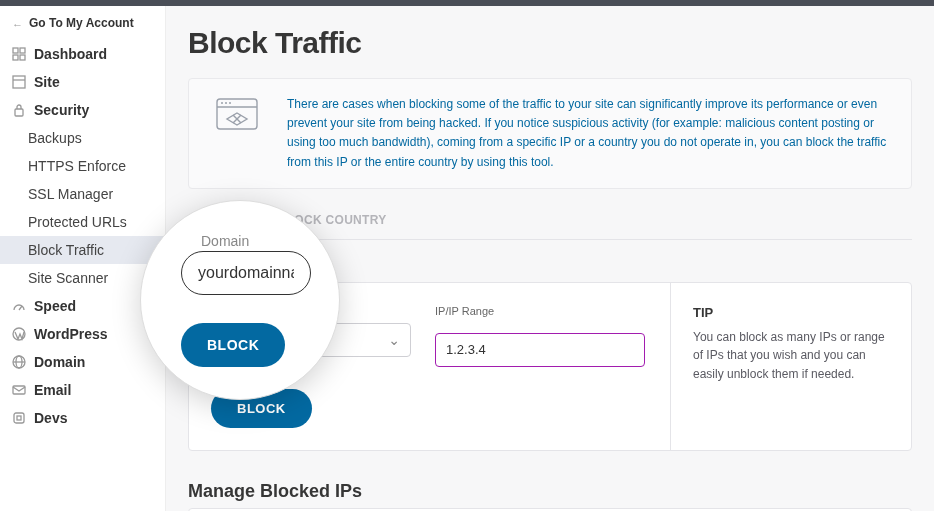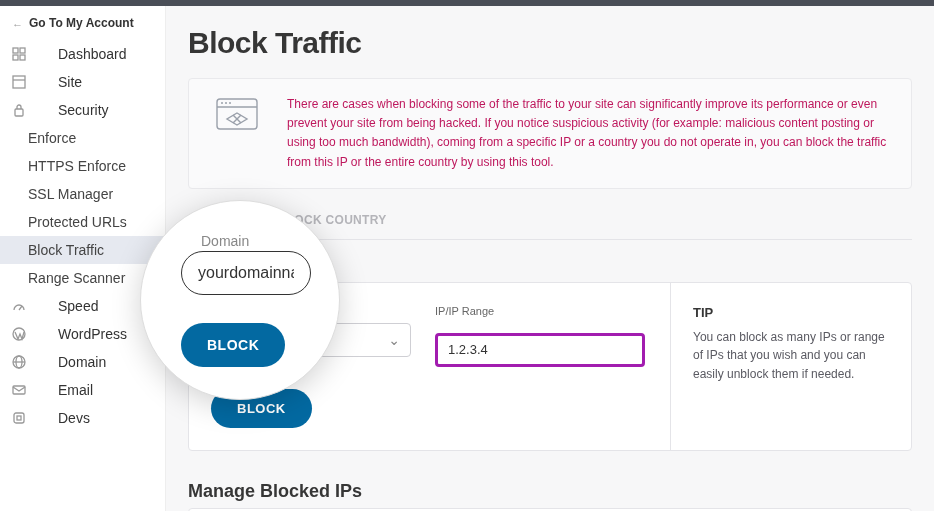--- a/index.html
+++ b/index.html
@@ -3,44 +3,44 @@
 <meta charset="utf-8">
 <style>
 *{box-sizing:border-box;margin:0;padding:0;}
 body{font-family:-apple-system,BlinkMacSystemFont,'Segoe UI',Arial,sans-serif;background:#f7f7f8;color:#333;font-size:14px;width:934px;height:511px;overflow:hidden;position:relative;}
 .topbar{height:6px;background:#4a4e57;width:100%;}
 .layout{display:flex;height:505px;}
 .sidebar{width:166px;background:#fff;border-right:1px solid #eee;padding-top:6px;}
 .back-link{display:flex;align-items:center;padding:4px 12px 10px;font-size:12px;font-weight:700;color:#333;cursor:pointer;}
 .back-link .arr{margin-right:6px;color:#999;font-size:11px;}
 .nav-item{display:flex;align-items:center;padding:6px 12px;font-size:14px;color:#333;cursor:pointer;}
-.nav-item.top{font-weight:400;gap:24px;}
+.nav-item.top{font-weight:700;}
 .nav-item.sub{padding-left:28px;font-weight:400;color:#444;}
 .nav-item.active{background:#e6e9f0;}
 .nav-item .ic{width:14px;height:14px;margin-right:8px;display:inline-flex;align-items:center;justify-content:center;color:#888;}
 .main{flex:1;padding:20px 22px 0;overflow:hidden;position:relative;}
 h1.page-title{font-size:30px;font-weight:800;color:#363636;letter-spacing:-0.5px;margin-bottom:18px;}
 .info-box{background:#fafafb;border:1px solid #e9e9ec;border-radius:4px;padding:16px 22px;display:flex;align-items:flex-start;gap:24px;margin-bottom:18px;}
 .info-icon{width:52px;flex:0 0 52px;}
-.info-text{font-size:12px;line-height:1.6;color:#be185d;}
+.info-text{font-size:12px;line-height:1.6;color:#0369a1;}
 .tabs{display:flex;gap:30px;border-bottom:1px solid #e4e4e8;margin-bottom:14px;}
 .tab{padding:6px 0 12px;font-size:12px;font-weight:800;letter-spacing:.3px;color:#b4b4b9;cursor:pointer;position:relative;}
 .tab.active{color:#363636;}
 .tab.active:after{content:"";position:absolute;left:0;right:0;bottom:-1px;height:3px;background:#4b43ff;border-radius:2px;}
 h2.section-title{font-size:16px;font-weight:800;color:#363636;margin-bottom:10px;}
 .card{border:1px solid #e4e4e8;border-radius:4px;display:flex;background:#fff;}
 .card-left{flex:1;padding:22px;border-right:1px solid #e4e4e8;}
 .card-right{width:240px;padding:22px;}
 .form-row{display:flex;gap:24px;margin-bottom:22px;}
 .field{display:flex;flex-direction:column;gap:6px;}
 .field.domain{width:200px;}
 .field.ip{width:210px;gap:16px;}
 .flabel{font-size:11px;color:#666;}
 .select-shell{height:34px;border:1px solid #cfcfd4;border-radius:4px;display:flex;align-items:center;justify-content:flex-end;padding:0 10px;color:#888;}
-.ip-input{height:34px;border:3px solid #a21caf;border-radius:4px;padding:0 10px;font-size:13px;color:#333;outline:none;}
+.ip-input{height:34px;border:1px solid #a21caf;border-radius:4px;padding:0 10px;font-size:13px;color:#333;outline:none;}
 .btn-primary{background:#0369a1;color:#fff;border:none;font-weight:800;font-size:13px;letter-spacing:.5px;padding:12px 26px;border-radius:999px;cursor:pointer;}
 .tip-title{font-weight:800;font-size:13px;margin-bottom:8px;color:#363636;}
 .tip-body{font-size:12px;color:#5a5a62;line-height:1.55;}
 .manage-title{font-size:18px;font-weight:800;color:#363636;margin-top:30px;margin-bottom:6px;}
 .empty-card{border:1px solid #e4e4e8;border-radius:4px;background:#fff;height:120px;position:relative;overflow:hidden;}
 
 .lens{position:absolute;left:140px;top:200px;width:200px;height:200px;border-radius:50%;background:#fff;border:1px solid #ddd;box-shadow:0 6px 30px rgba(0,0,0,.18);overflow:hidden;display:flex;flex-direction:column;align-items:center;justify-content:center;z-index:50;}
 .lens-inner{padding:20px 26px;width:100%;}
 .lens-label{font-size:14px;color:#888;margin-bottom:2px;margin-left:34px;}
 .lens-input{width:130px;height:44px;border:1px solid #333;border-radius:22px;padding:0 16px;font-size:16px;color:#333;margin-left:14px;outline:none;margin-bottom:28px;}
@@ -81,36 +81,36 @@
     <div class="nav-item top">
       <span class="ic">
           <svg width="14" height="14" class="navsvg">
             <rect x="3" y="6" width="8" height="7" rx="1"></rect>
             <path d="M5 6 V4 a2 2 0 0 1 4 0 V6"></path>
           </svg>
         </span>
       <span>Security</span>
     </div>
     <div class="nav-item sub">
-        <span>Enforce</span>
+        <span>Backups</span>
       </div>
     <div class="nav-item sub">
         <span>HTTPS Enforce</span>
       </div>
     <div class="nav-item sub">
         <span>SSL Manager</span>
       </div>
     <div class="nav-item sub">
         <span>Protected URLs</span>
       </div>
     <div class="nav-item sub active">
         <span>Block Traffic</span>
       </div>
     <div class="nav-item sub">
-        <span>Range Scanner</span>
+        <span>Site Scanner</span>
       </div>
 
     <div class="nav-item top">
       <span class="ic">
           <svg width="14" height="14" class="navsvg">
             <path d="M2 11 a5 5 0 0 1 10 0"></path>
             <line x1="7" y1="11" x2="10" y2="7"></line>
           </svg>
         </span>
       <span>Speed</span>

